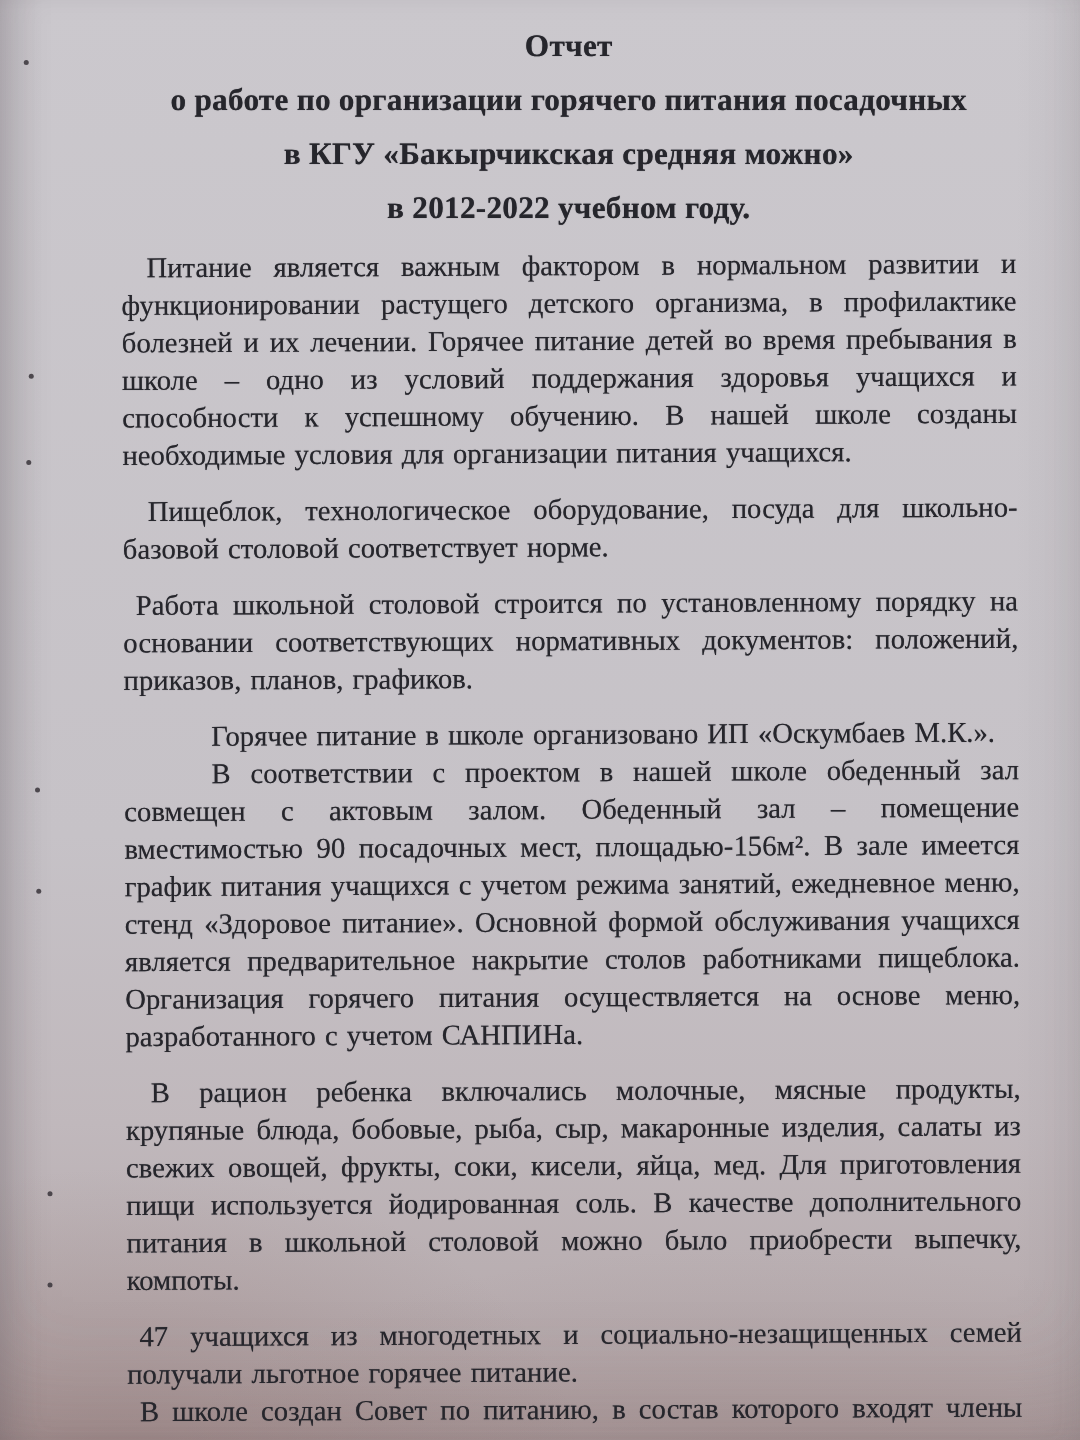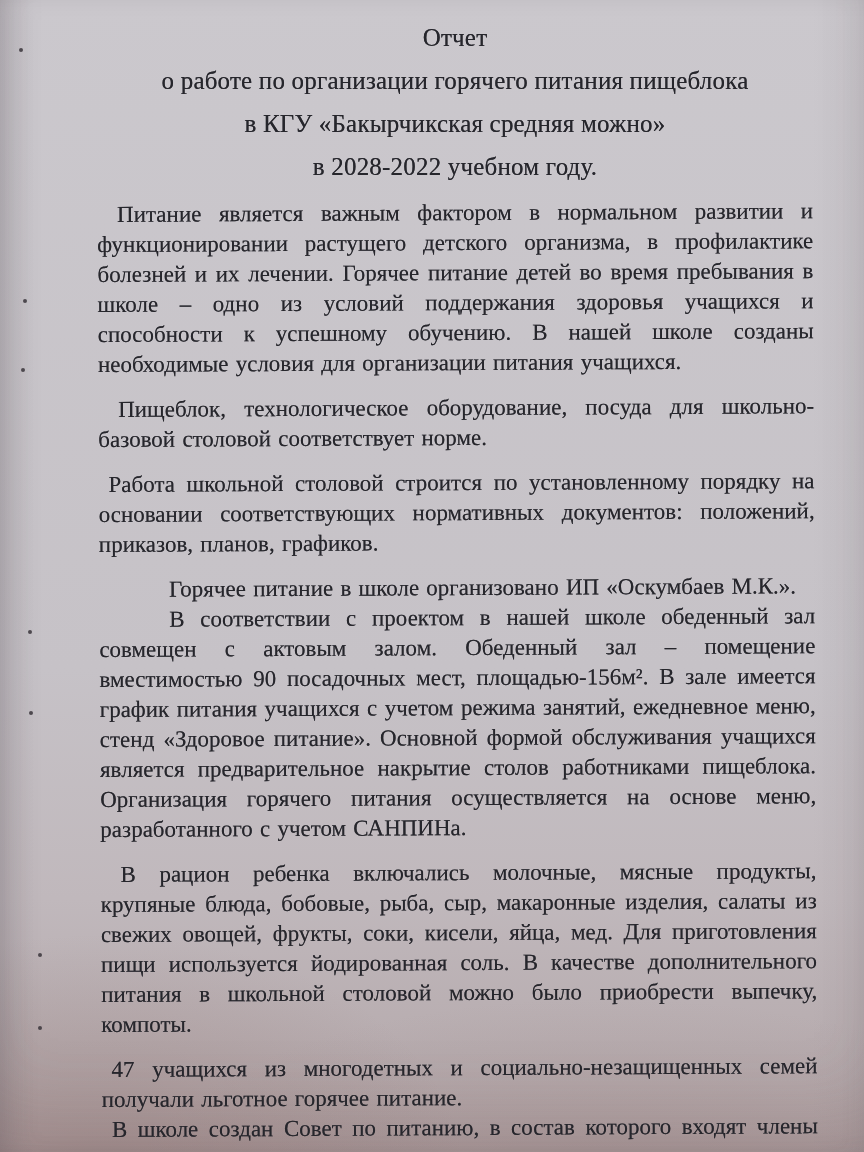--- a/index.html
+++ b/index.html
@@ -31,21 +31,21 @@
       inset 0 -70px 90px -50px rgba(115, 80, 80, 0.22);
   }
   .content {
     position: absolute;
     left: 97px;
     top: 16px;
     width: 716px;
   }
   .title-block {
     text-align: center;
-    font-weight: normal;
+    font-weight: bold;
     font-size: 25px;
     line-height: 43px;
     letter-spacing: 0.2px;
     margin-bottom: 12px;
     text-shadow: 0 0 0.6px rgba(38, 38, 44, 0.75);
   }
   .body-text {
     transform: rotate(-0.3deg);
     transform-origin: 0 0;
   }
@@ -74,23 +74,23 @@
   }
 </style>
 </head>
 <body>
 
 <div class="page" style="--paper-top: #cbc8cd; --paper-mid: #c6c2c7; --paper-bottom: #b1a4a6; --ink: #26262c;">
   <div class="content">
 
     <div class="title-block">
       <div>Отчет</div>
-      <div>о работе по организации горячего питания пищеблока</div>
+      <div>о работе по организации горячего питания посадочных</div>
       <div>в КГУ «Бакырчикская средняя можно»</div>
-      <div>в 2028-2022 учебном году.</div>
+      <div>в 2012-2022 учебном году.</div>
     </div>
 
     <div class="body-text">
       <p class="ind-n mt-sm">Питание является важным фактором в нормальном развитии и функционировании растущего детского организма, в профилактике болезней и их лечении. Горячее питание детей во время пребывания в школе – одно из условий поддержания здоровья учащихся и способности к успешному обучению. В нашей школе созданы необходимые условия для организации питания учащихся.</p>
       <p class="ind-n mt-lg">Пищеблок, технологическое оборудование, посуда для школьно-базовой столовой  соответствует норме.</p>
       <p class="ind-s mt-lg">Работа школьной столовой строится по установленному порядку на основании соответствующих   нормативных документов: положений, приказов, планов, графиков.</p>
       <p class="ind-l mt-lg">Горячее питание в школе  организовано  ИП «Оскумбаев М.К.».</p>
       <p class="ind-l mt-0">В соответствии с проектом в нашей школе обеденный зал совмещен с актовым залом. Обеденный зал –   помещение вместимостью 90 посадочных мест, площадью-156м². В зале имеется   график питания учащихся с учетом режима занятий, ежедневное меню, стенд «Здоровое питание».  Основной формой обслуживания учащихся является предварительное накрытие столов работниками пищеблока. Организация горячего питания осуществляется на основе   меню, разработанного с учетом САНПИНа.</p>
       <p class="ind-n mt-lg">В рацион ребенка включались молочные, мясные продукты, крупяные блюда, бобовые, рыба, сыр, макаронные изделия,   салаты из свежих овощей, фрукты, соки, кисели, яйца, мед.    Для приготовления пищи используется йодированная соль. В качестве дополнительного питания в школьной столовой   можно было приобрести выпечку, компоты.</p>
       <p class="ind-s mt-lg">47 учащихся из многодетных и социально-незащищенных семей получали льготное горячее питание.</p>

